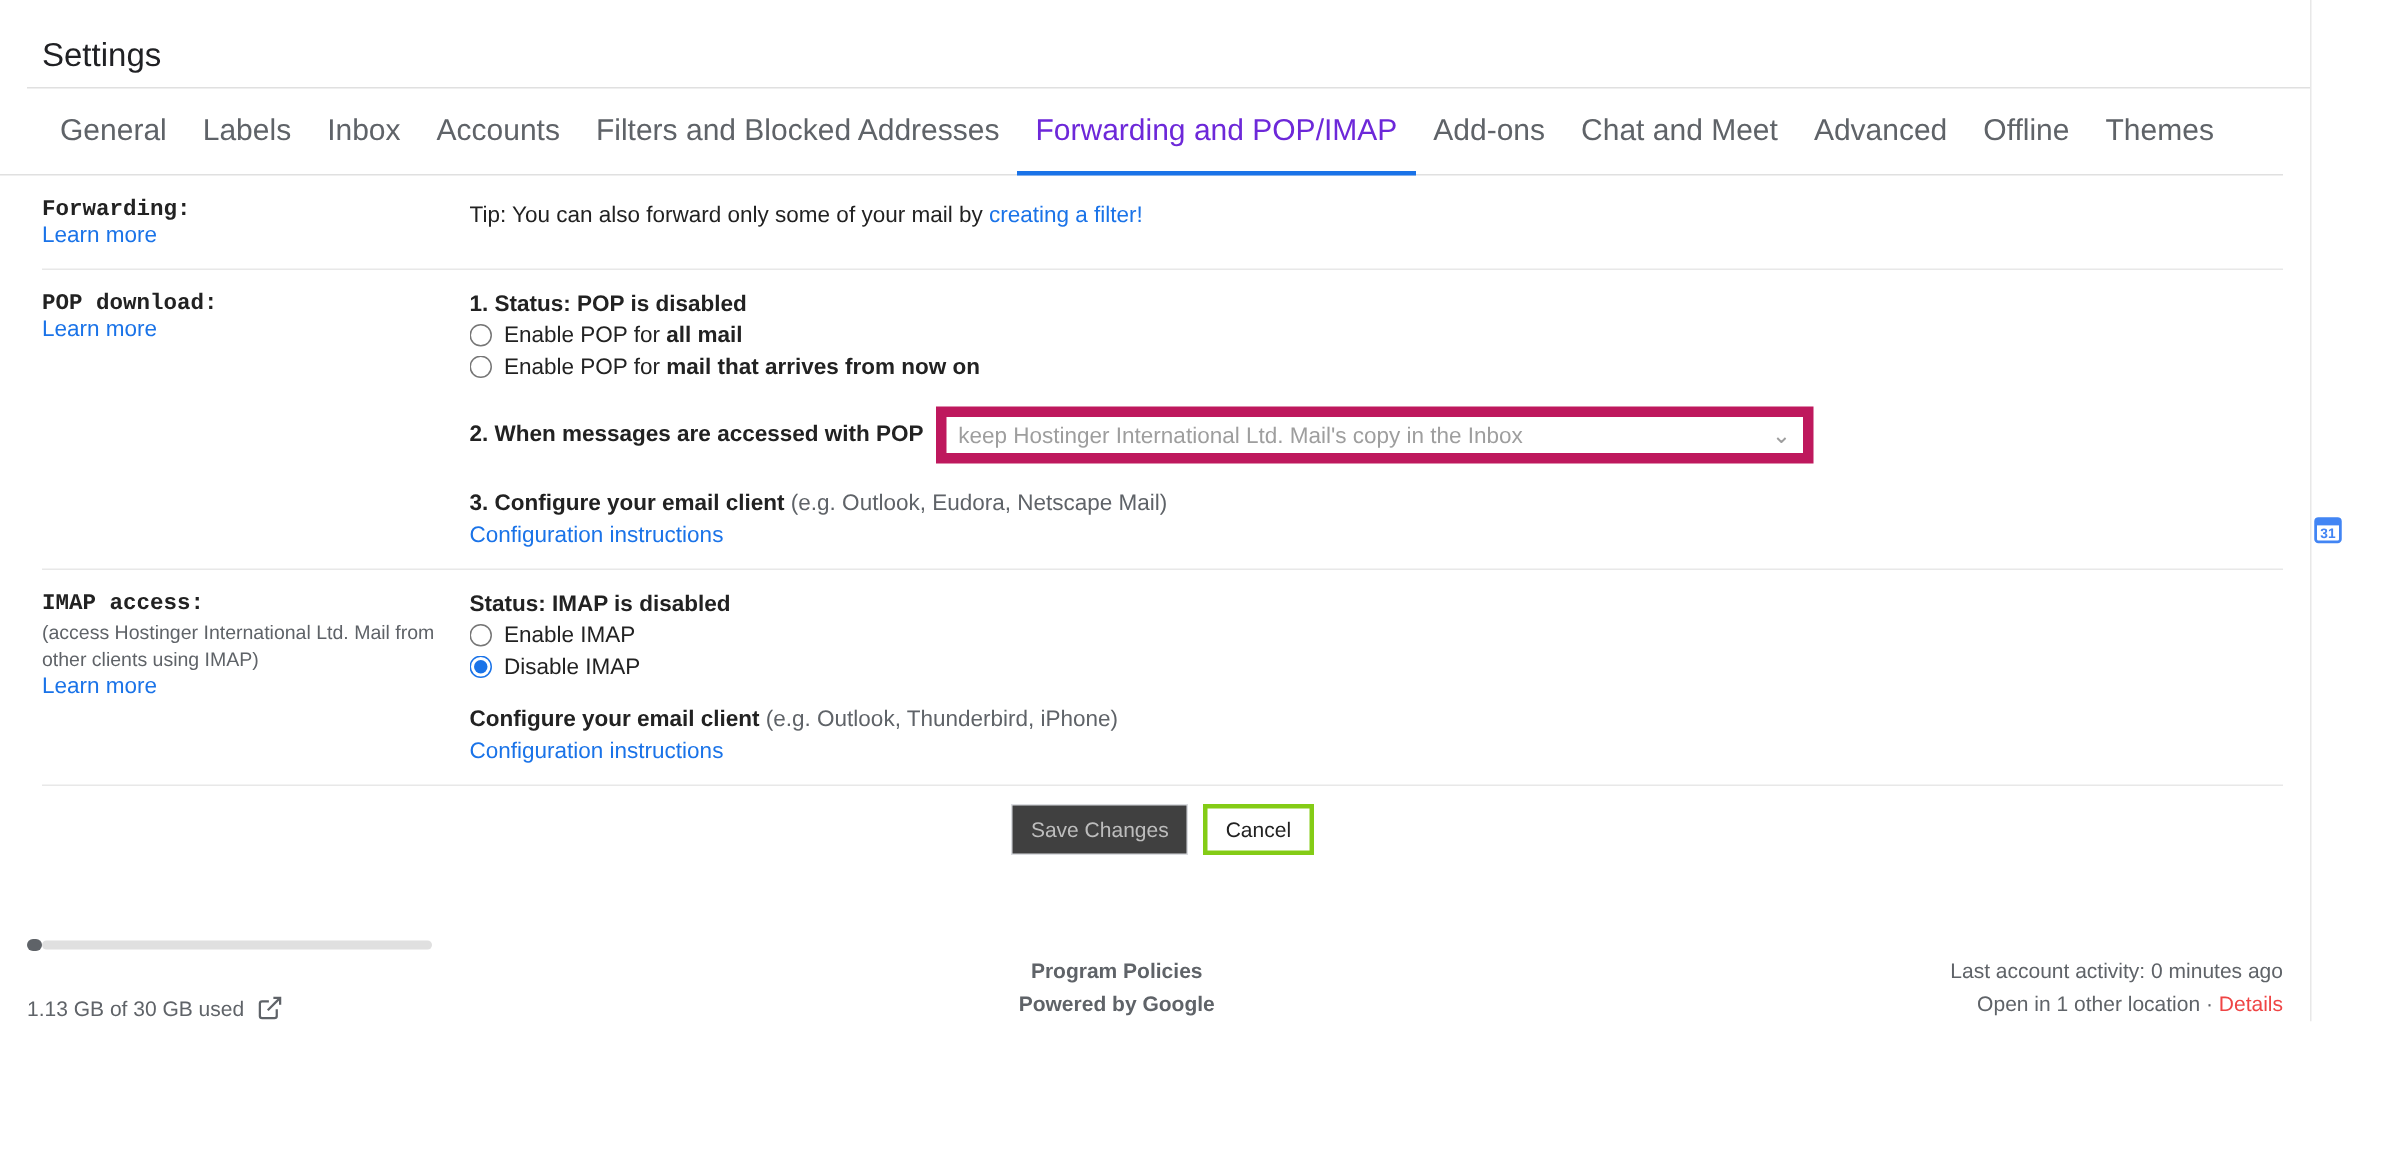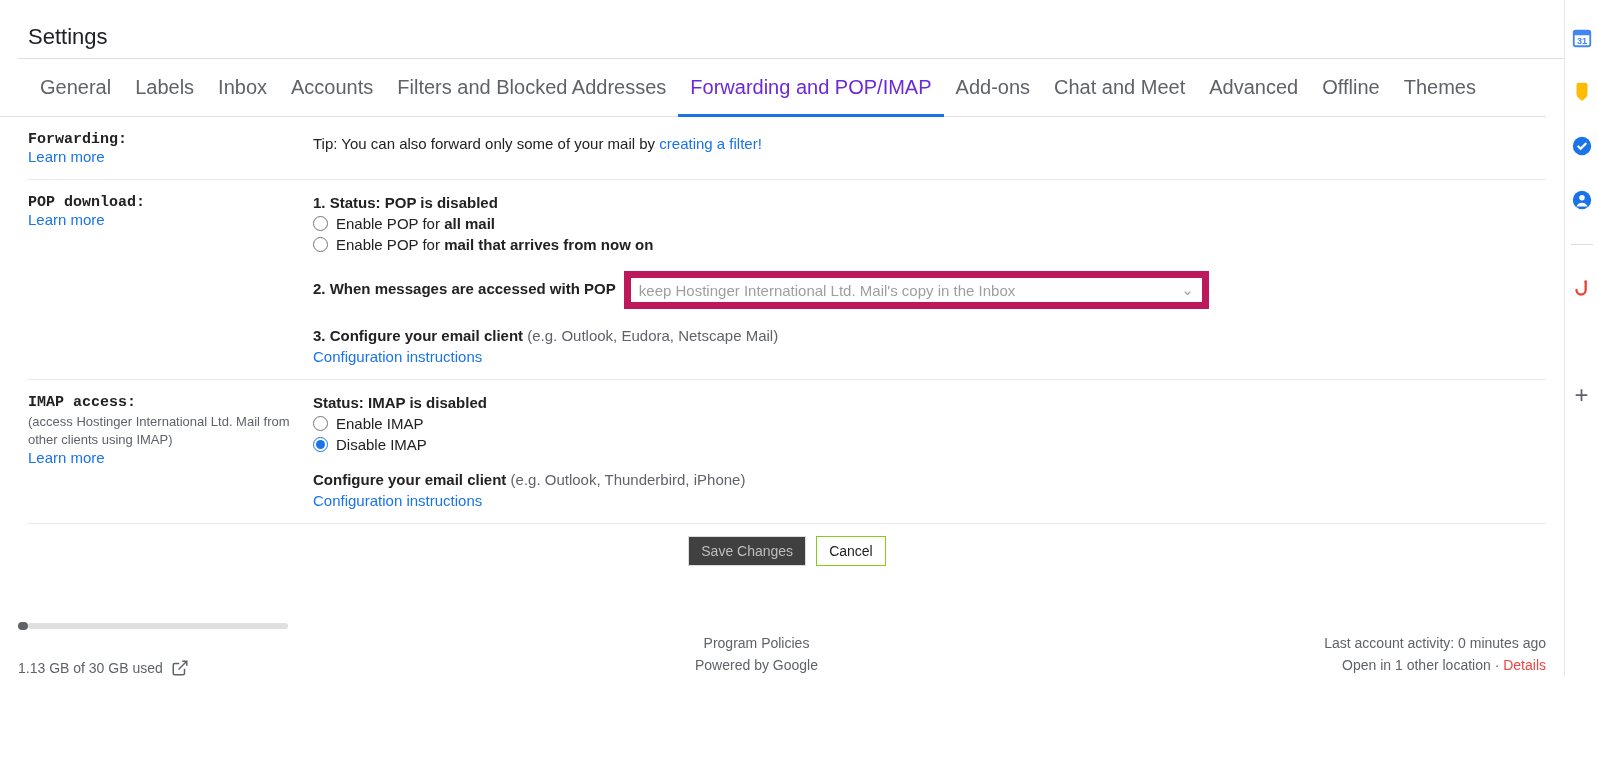--- a/index.html
+++ b/index.html
@@ -25,30 +25,30 @@
 .para { margin-top: 4px; }
 .radio-row { display: flex; align-items: center; gap: 8px; margin-top: 4px; font-size: 15px; }
 .radio-row input[type=radio] { width: 15px; height: 15px; accent-color: #1a73e8; }
 .bold { font-weight: 700; }
 .norm { font-weight: 400; color: #5f6368; }
 .select-disabled { display: inline-flex; align-items: center; justify-content: space-between; border: 7px solid #be185d; background: #fff; color: #9e9e9e; padding: 3px 8px; width: 585px; font-size: 15px; margin-left: 4px; vertical-align: middle; }
 .chev { color: #9e9e9e; }
 .subhead { margin-top: 18px; }
 .actions { display: flex; justify-content: center; gap: 10px; padding: 12px 0 14px 0; }
 .btn-disabled { border: 1px solid #dadce0; background: #404040; color: #bdbdbd; padding: 6px 12px; font-size: 14px; }
-.btn-plain { border: 1px solid #84cc16; background: #fff; color: #222; padding: 6px 12px; font-size: 14px; cursor: pointer; }
+.btn-plain { border: 3px solid #84cc16; background: #fff; color: #222; padding: 6px 12px; font-size: 14px; cursor: pointer; }
 .scrollbar-fake { margin: 42px 0 0 18px; display: flex; align-items: center; gap: 0; }
 .scroll-thumb { width: 10px; height: 8px; background: #5f6368; border-radius: 4px; }
 .scroll-track { width: 260px; height: 6px; background: #e0e0e0; border-radius: 3px; }
 .footer { display: flex; justify-content: space-between; padding: 2px 18px 0 18px; font-size: 14px; color: #5f6368; align-items: flex-end; }
 .footer-left { display: flex; align-items: center; gap: 8px; }
-.footer-center { text-align: center; line-height: 1.6; }
+.footer-center { text-align: center; line-height: 1.6; font-weight: bold; }
 .footer-right { text-align: right; line-height: 1.6; }
 .external-icon { display: inline-flex; width: 18px; height: 18px; }
-.side-panel { width: 34px; border-left: 1px solid #e8e8e8; display: flex; flex-direction: column; align-items: center; gap: 30px; padding-top: 26px; position: relative; }
+.side-panel { width: 58px; border-left: 1px solid #e8e8e8; display: flex; flex-direction: row; align-items: center; gap: 30px; padding-top: 26px; position: relative; }
 .side-icon { width: 24px; height: 24px; display: flex; align-items: center; justify-content: center; cursor: pointer; }
 .side-plus { font-size: 24px; color: #5f6368; cursor: pointer; }
 .side-sep { width: 22px; border-top: 1px solid #dadce0; margin: 2px 0; }
 </style>
 </head>
 <body>
 
 <div class="main-wrap">
   <div class="content-area">
     <h1 class="page-title">Settings</h1>

